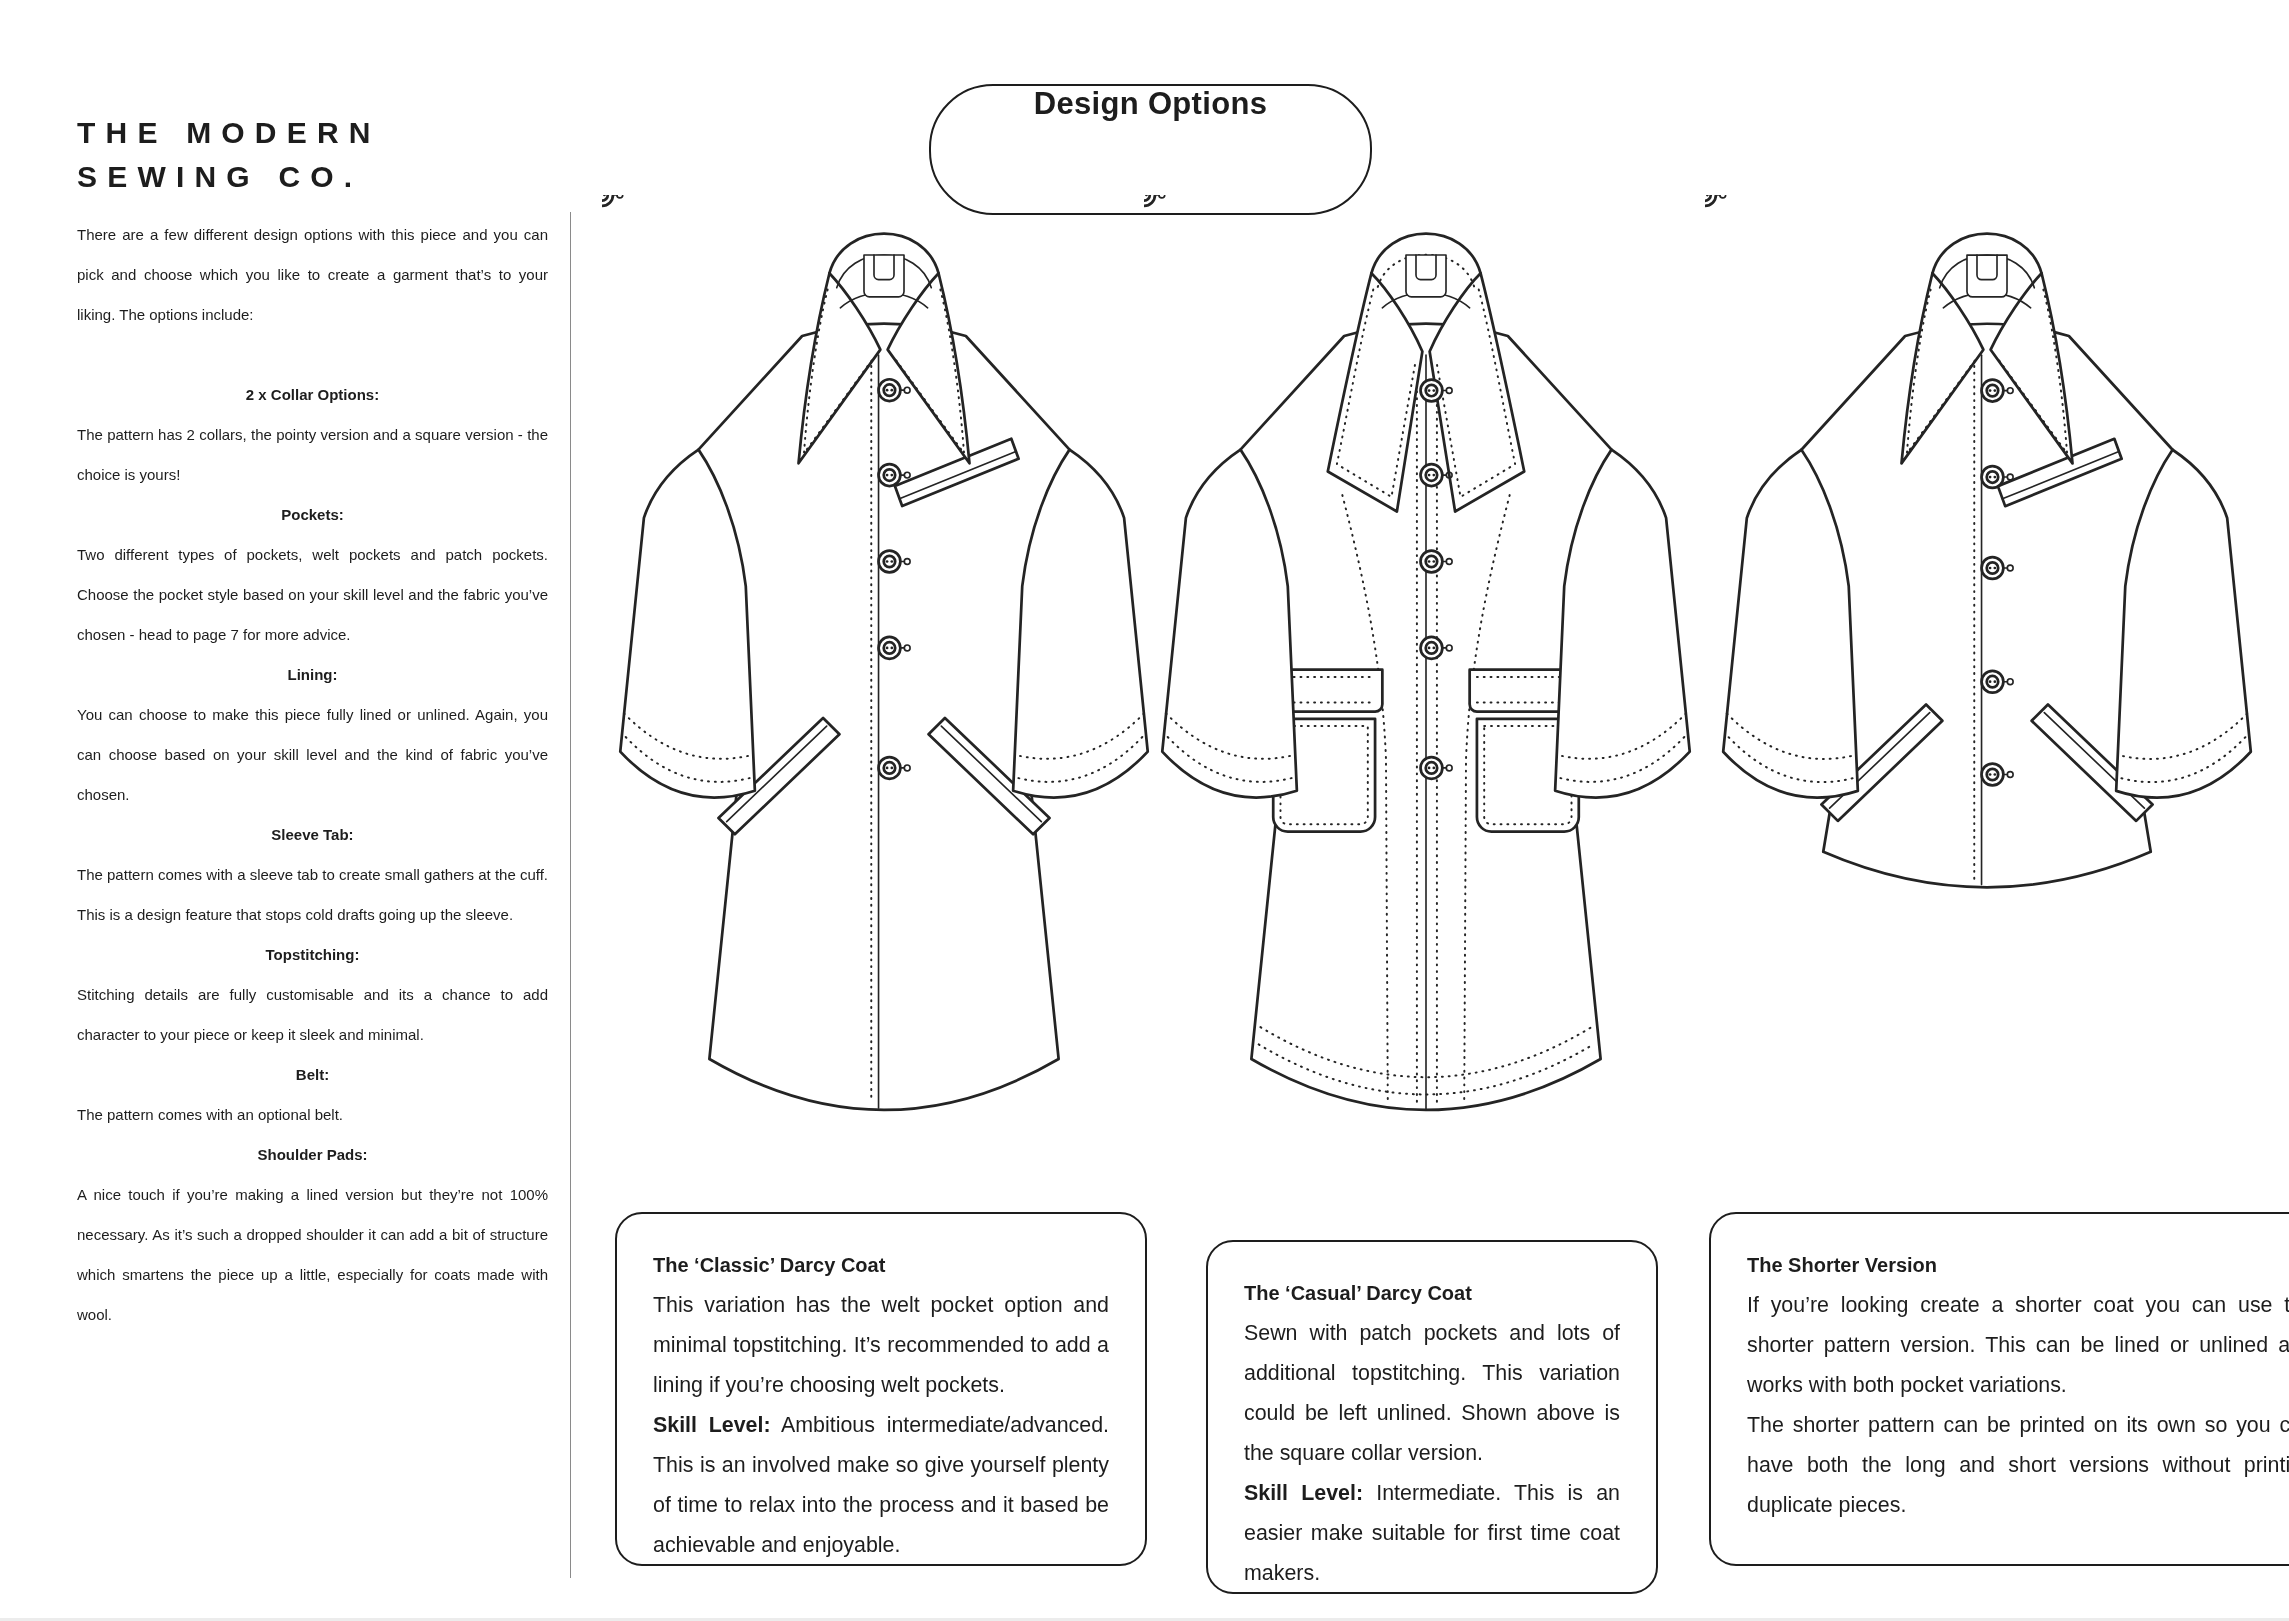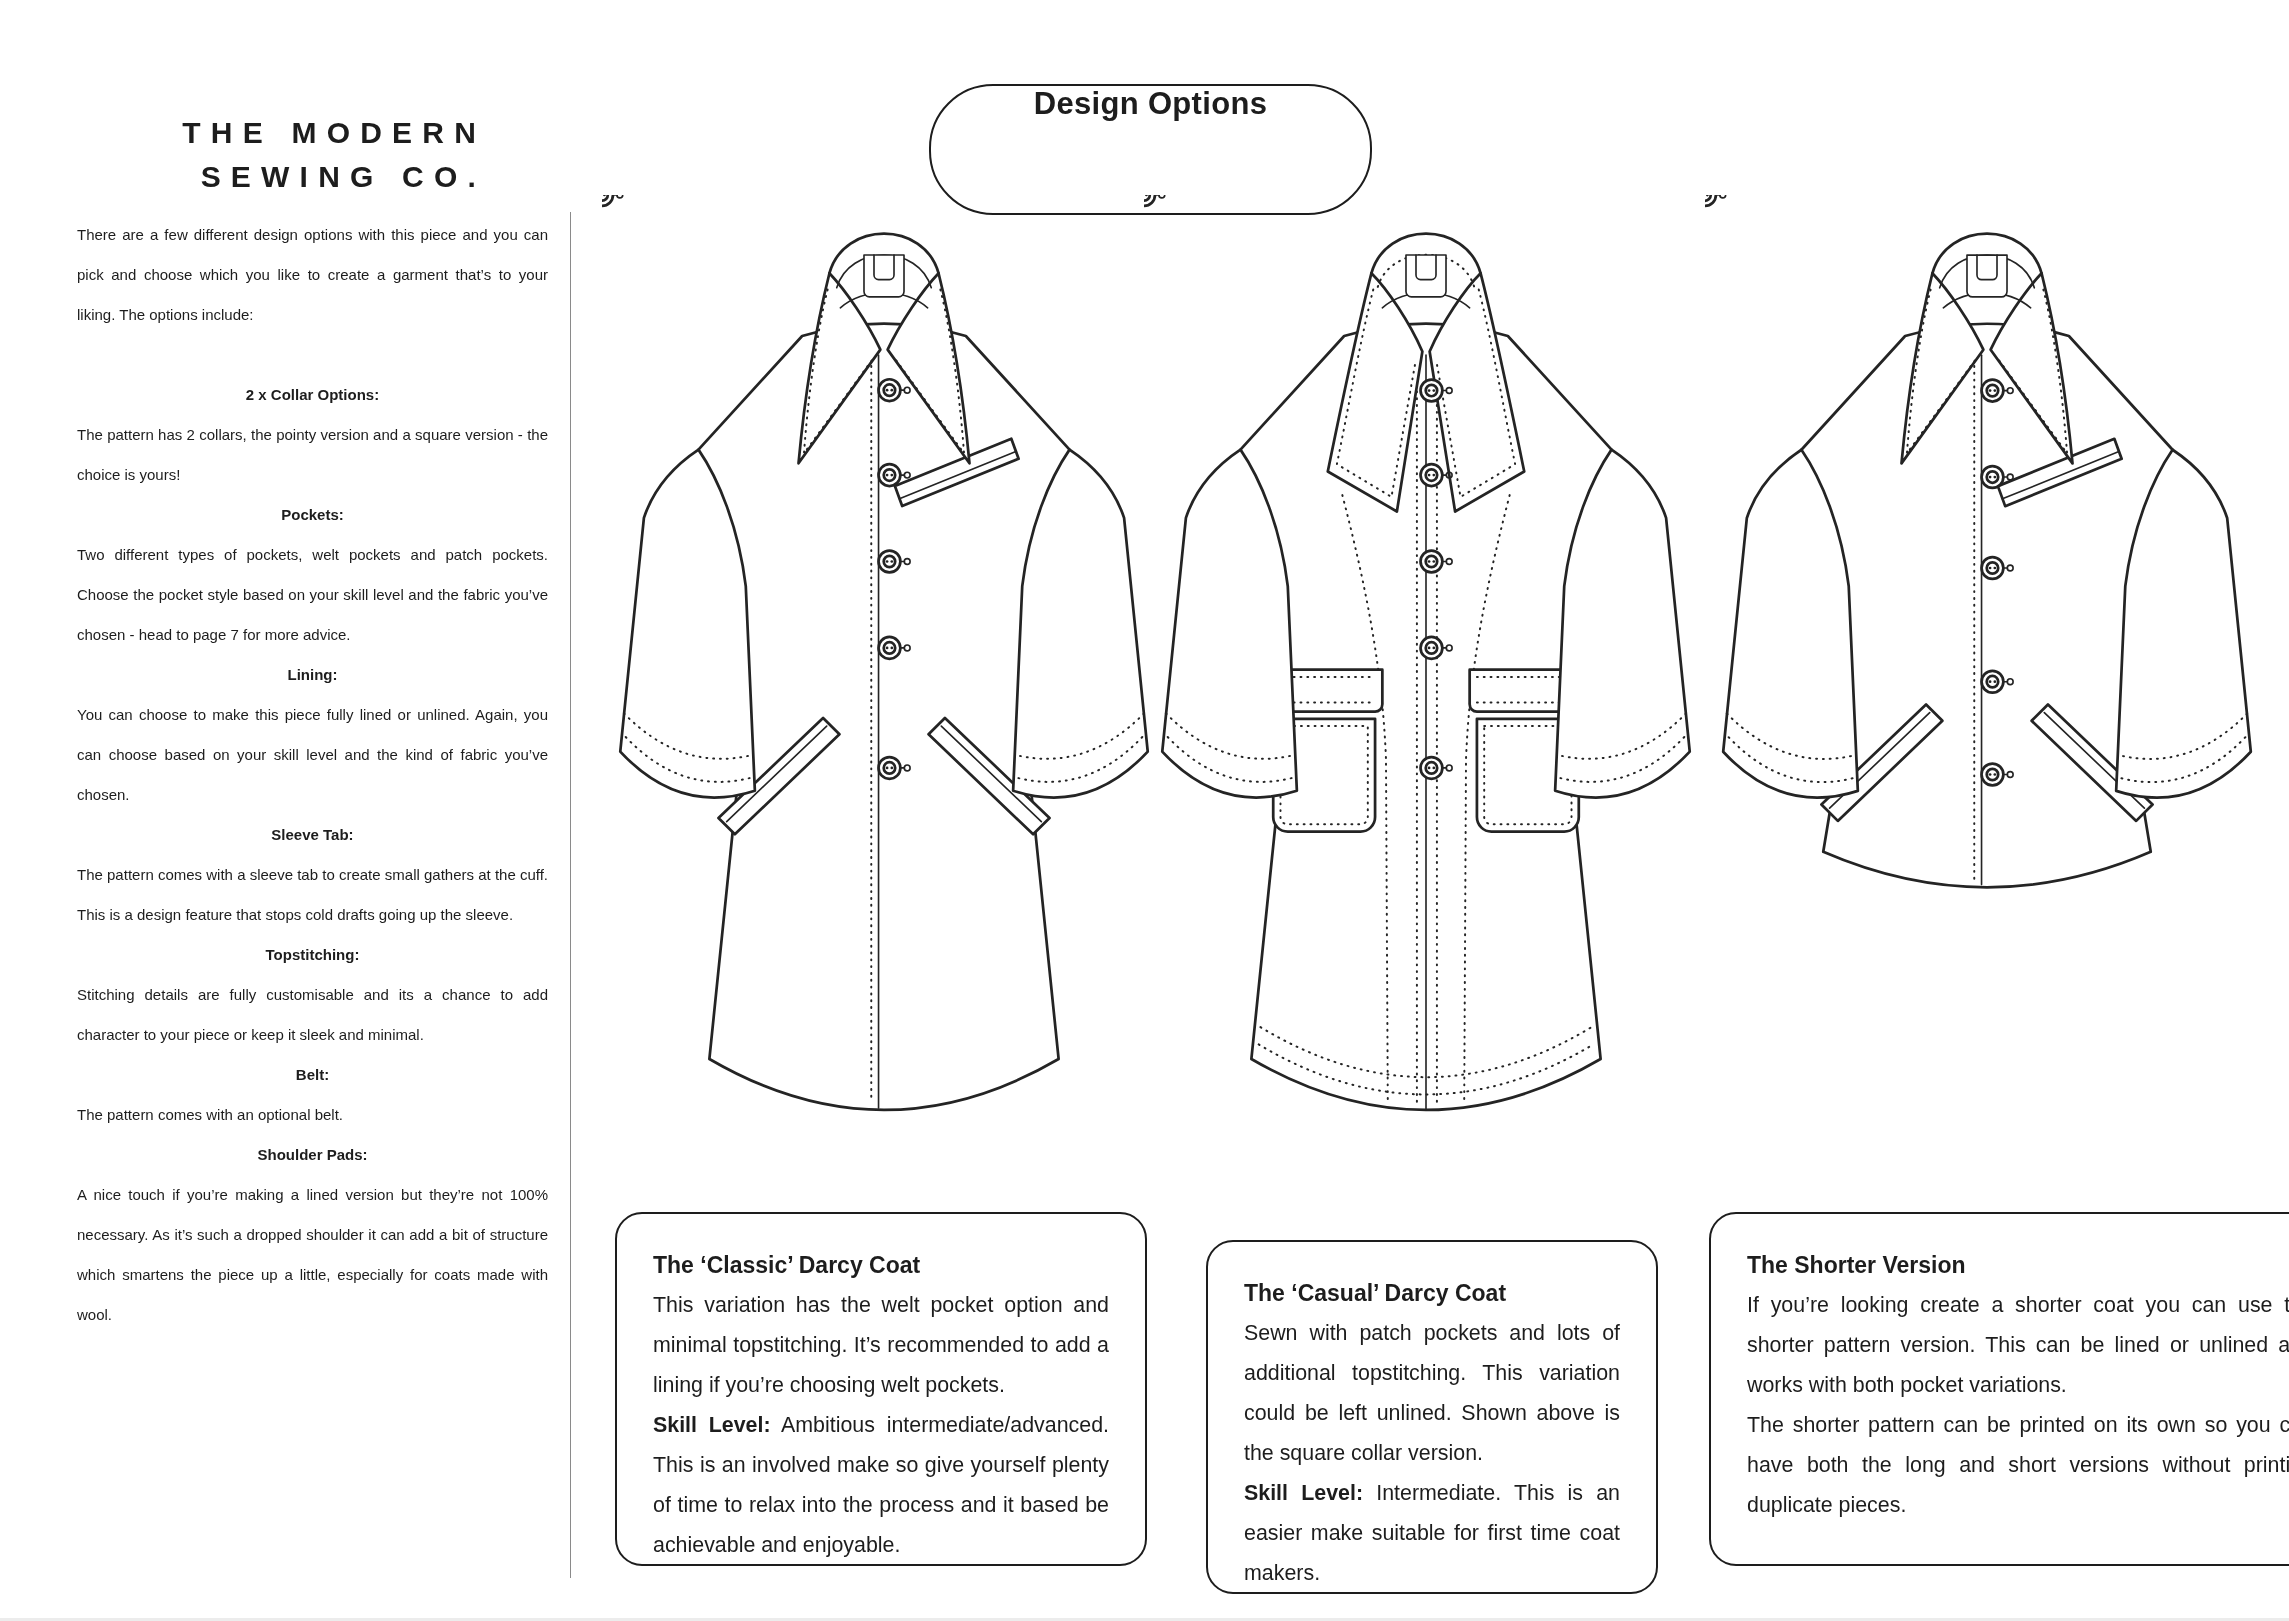--- a/index.html
+++ b/index.html
@@ -2,21 +2,21 @@
 <html style="--ink: #1d1d1d;font-size:14.5px"><head>
 <meta charset="utf-8">
 <style>
   html,body{margin:0;padding:0;background:#fff;}
   #page{
     position:relative;width:2289px;height:1622px;background:#fff;overflow:hidden;
     font-family:"Liberation Sans", sans-serif;color:var(--ink,#1d1d1d);
   }
   
   .logo{
-    position:absolute;left:77px;top:111px;width:409px;text-align:right;
+    position:absolute;left:77px;top:111px;width:409px;text-align:left;
     font-size:30px;font-weight:bold;letter-spacing:0.34em;line-height:44px;
     color:var(--ink,#1d1d1d);white-space:pre-line;
   }
   .pill{
     position:absolute;left:929px;top:84px;width:439px;height:127px;
     border:2.3px solid var(--ink,#1d1d1d);border-radius:64px;
     display:flex;justify-content:center;
     font-size:31px;font-weight:bold;letter-spacing:0.01em;background:#fff;
   }
   
@@ -32,21 +32,21 @@
   .leftcol .intro{margin-bottom:40px;}
   .opt-h{font-weight:bold;text-align:center;}
   
   .card{
     position:absolute;top:1212px;height:354px;background:#fff;
     border:2.3px solid var(--ink,#1d1d1d);border-radius:27px;
     padding:31px 36px;box-sizing:border-box;
     font-size:21.4px;line-height:40px;text-align:justify;
   }
   .card p{margin:0;}
-  .card-title{font-weight:bold;font-size:23px;text-align:left;}
+  .card-title{font-weight:bold;font-size:20px;text-align:left;}
   .card b{font-weight:bold;}
   #card-classic{left:615px;width:532px;}
   #card-casual{left:1206px;width:452px;margin-top:28px;}
   #card-shorter{left:1709px;width:643px;}
   
   .coat{position:absolute;}
   .coat path,.coat line,.coat rect,.coat circle{
     stroke:#242424;fill:none;stroke-width:3;stroke-linejoin:round;stroke-linecap:round;
   }
   .coat .fill{fill:#ffffff;}

